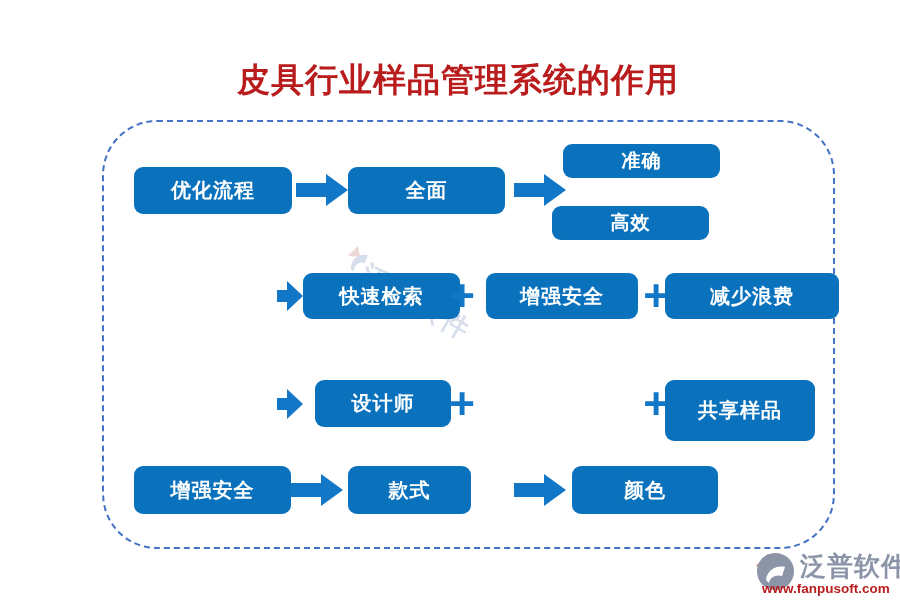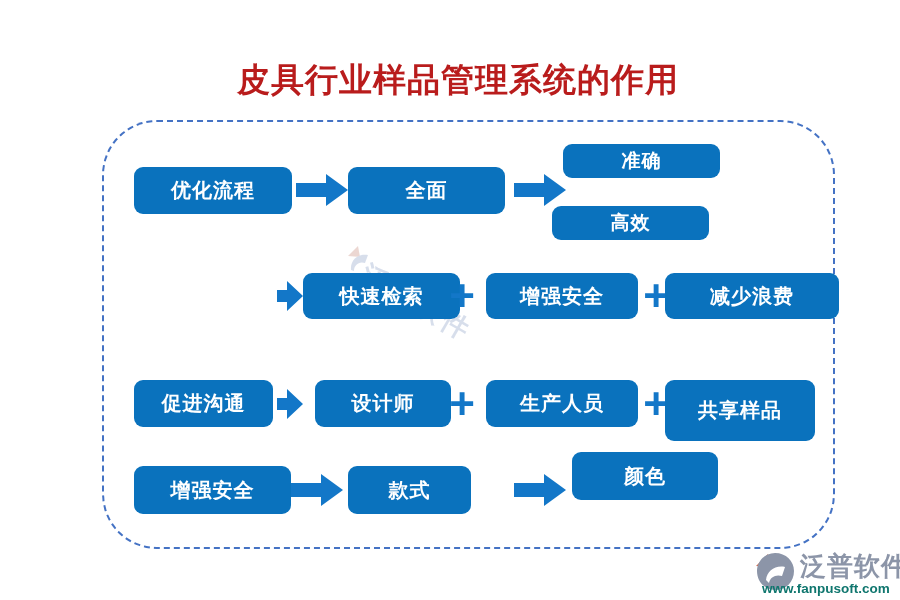--- a/index.html
+++ b/index.html
@@ -80,21 +80,21 @@
     font-weight: bold;
     color: #8c95a8;
     letter-spacing: 1px;
     white-space: nowrap;
   }
   .logo-url {
     position: absolute;
     left: 10px; top: 33px;
     font-size: 13.5px;
     font-weight: bold;
-    color: #0f766e;
+    color: #b91c1c;
     white-space: nowrap;
   }
 </style>
 </head>
 <body>
 
 <div class="canvas">
 
   <h1 class="title">皮具行业样品管理系统的作用</h1>
 
@@ -121,39 +121,37 @@
 
   <svg class="arrow" style="left:277px;top:278px" width="26" height="36" viewBox="0 0 26 36">
       <path d="M0 12 H10 V3 L26 18 L10 33 V24 H0 Z"></path>
     </svg>
   <div class="box" style="left:303px;top:273px;width:157px;height:46px">快速检索</div>
   <div class="plus" style="left:444px;top:273px">+</div>
   <div class="box" style="left:486px;top:273px;width:152px;height:46px">增强安全</div>
   <div class="plus" style="left:638px;top:273px">+</div>
   <div class="box" style="left:665px;top:273px;width:174px;height:46px">减少浪费</div>
 
-  <div class="box" style="left:134px;top:380px;width:139px;height:47px">促进沟通</div>
   <svg class="arrow" style="left:277px;top:386px" width="26" height="36" viewBox="0 0 26 36">
       <path d="M0 12 H10 V3 L26 18 L10 33 V24 H0 Z"></path>
     </svg>
   <div class="box" style="left:315px;top:380px;width:136px;height:47px">设计师</div>
   <div class="plus" style="left:444px;top:381px">+</div>
-  <div class="box" style="left:486px;top:380px;width:152px;height:47px">生产人员</div>
   <div class="plus" style="left:638px;top:381px">+</div>
   <div class="box" style="left:665px;top:380px;width:150px;height:61px">共享样品</div>
 
   <div class="box" style="left:134px;top:466px;width:157px;height:48px">增强安全</div>
   <svg class="arrow" style="left:291px;top:472px" width="52" height="36" viewBox="0 0 52 36">
       <path d="M0 11 H30 V2 L52 18 L30 34 V25 H0 Z"></path>
     </svg>
   <div class="box" style="left:348px;top:466px;width:123px;height:48px">款式</div>
   <svg class="arrow" style="left:514px;top:472px" width="52" height="36" viewBox="0 0 52 36">
       <path d="M0 11 H30 V2 L52 18 L30 34 V25 H0 Z"></path>
     </svg>
-  <div class="box" style="left:572px;top:452px;width:146px;height:48px">颜色</div>
+  <div class="box" style="left:572px;top:466px;width:146px;height:48px">颜色</div>
 
   <div class="footer-logo">
     <svg class="mark" width="42" height="42" viewBox="0 0 42 42">
       <path d="M2 16 L14 4 L16 17 Z" fill="#cf6a4f"></path>
       <path d="M21 3 C32 3 40 11 40 21 C40 32 32 40 21 40 C11 40 3 32 3 21 C3 11 11 3 21 3 Z M12 30 C13 21 21 15 31 17 L28 26 C22 24 16 27 15 33 Z" fill="#8c95a8" fill-rule="evenodd"></path>
     </svg>
     <div class="logo-name">泛普软件</div>
     <div class="logo-url">www.fanpusoft.com</div>
   </div>
 

